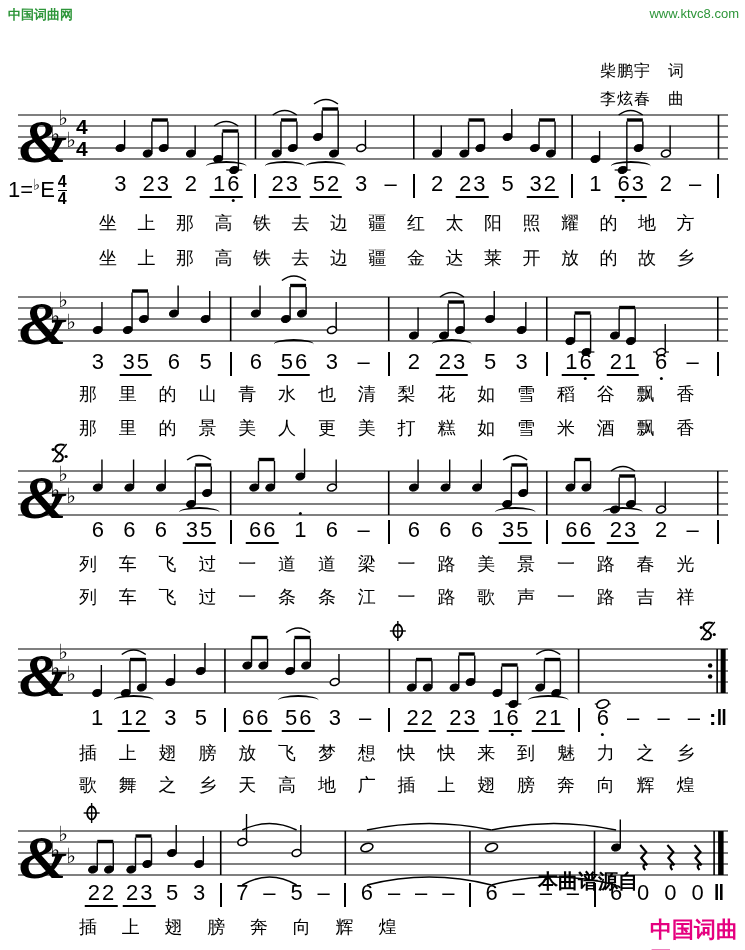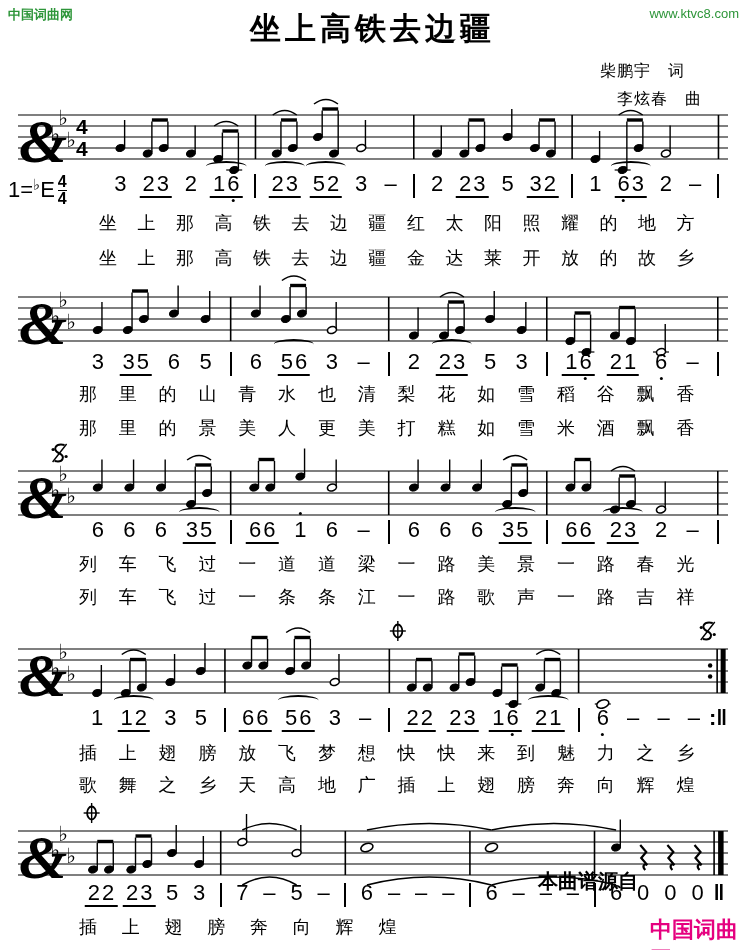--- a/index.html
+++ b/index.html
@@ -3,21 +3,21 @@
 <meta charset="utf-8">
 <style>
   html,body{margin:0;padding:0;background:#fff;}
   .page{position:relative;width:745px;height:950px;background:#fff;overflow:hidden;
         font-family:"Liberation Sans","DejaVu Sans",sans-serif;color:#000;}
   .hdr-left{position:absolute;left:8px;top:6px;font-size:13px;font-weight:700;}
   .hdr-right{position:absolute;right:6px;top:6px;font-size:13px;}
   .title{position:absolute;left:0;top:8px;width:100%;margin:0;text-align:center;
          font-size:31px;font-weight:700;font-family:"DejaVu Serif","Liberation Serif",serif;letter-spacing:4px;}
   .credit{position:absolute;left:600px;font-size:16px;letter-spacing:1px;}
-  .c1{top:61px;} .c2{top:89px;margin-left:17px;}
+  .c1{top:61px;} .c2{top:89px;}
   #score{position:absolute;left:0;top:0;width:745px;height:950px;}
   .staff-svg{position:absolute;left:0;}
   .jp{position:absolute;left:0;width:745px;height:40px;font-size:22px;line-height:1;}
   .tok{position:absolute;transform:translateX(-50%);top:3px;white-space:nowrap;}
   .tok.grp{border-bottom:2px solid #000;padding:0 2px 1px;}
   .d{position:relative;display:inline-block;padding:0 1px;}
   .dl{position:absolute;left:50%;margin-left:-1.5px;bottom:-7px;width:3px;height:3px;
       background:#000;border-radius:50%;}
   .dh{position:absolute;left:50%;margin-left:-1.5px;top:-7px;width:3px;height:3px;
       background:#000;border-radius:50%;}
@@ -36,21 +36,20 @@
   .ch{position:absolute;transform:translateX(-50%);line-height:1.2;}
   .ftr-prefix{position:absolute;left:538px;top:868px;font-size:20px;font-weight:700;}
   .ftr-site{position:absolute;left:650px;top:915px;font-size:22px;font-weight:700;}
 </style>
 <title>坐上高铁去边疆</title></head>
 <body>
 
 <div class="page">
   <div class="hdr-left" style="color: rgb(45, 149, 57);">中国词曲网</div>
   <div class="hdr-right" style="color: rgb(45, 149, 57);">www.ktvc8.com</div>
-  <h1 class="title">坐上高铁去边疆</h1>
   <div class="credit c1">柴鹏宇　词</div>
   <div class="credit c2">李炫春　曲</div>
   <div id="score">
       <svg width="745" height="110" viewBox="0 0 745 110" class="staff-svg" style="top: 85px;">
         <line x1="18" y1="30" x2="728" y2="30" stroke="#000" stroke-width="1.1"></line>
         <line x1="18" y1="41" x2="728" y2="41" stroke="#000" stroke-width="1.1"></line>
         <line x1="18" y1="52" x2="728" y2="52" stroke="#000" stroke-width="1.1"></line>
         <line x1="18" y1="63" x2="728" y2="63" stroke="#000" stroke-width="1.1"></line>
         <line x1="18" y1="74" x2="728" y2="74" stroke="#000" stroke-width="1.1"></line>
         <text x="19" y="77" font-size="62" font-style="italic" font-weight="700" font-family="&quot;Liberation Serif&quot;,&quot;DejaVu Serif&quot;,serif">&amp;</text>

